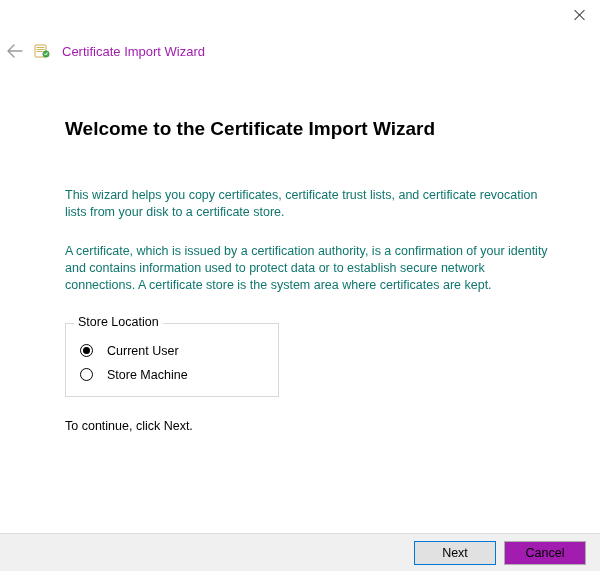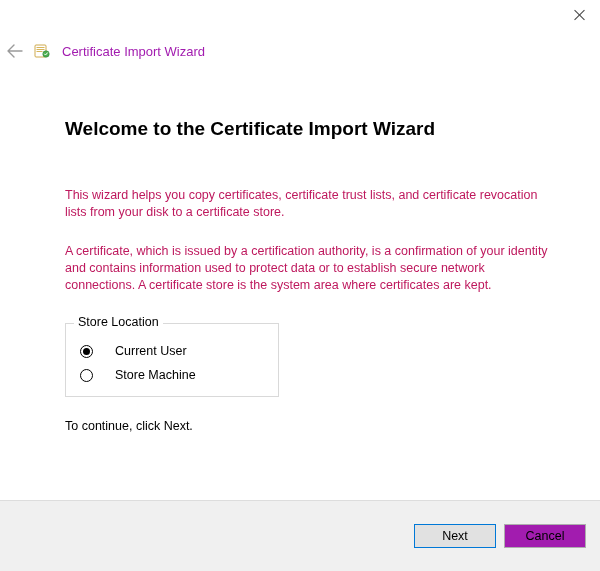--- a/index.html
+++ b/index.html
@@ -60,21 +60,21 @@
     }
     .page-heading {
       font-size: 19px;
       font-weight: 700;
       color: #000;
       margin-bottom: 47px;
     }
     .body-text {
       font-size: 12.5px;
       line-height: 1.35;
-      color: #be185d;
+      color: #0f766e;
     }
     .para1 { margin-bottom: 22px; }
     .para2 { margin-bottom: 30px; }
     .groupbox {
       border: 1px solid #d9d9d9;
       width: 214px;
       padding: 16px 12px 12px 12px;
       position: relative;
       margin-bottom: 22px;
     }
@@ -82,22 +82,22 @@
       position: absolute;
       top: -9px;
       left: 8px;
       background: #fff;
       padding: 0 4px;
       font-size: 12.5px;
       color: #000;
     }
     .radio-row {
       display: flex;
-      align-items: flex-end;
-      gap: 22px;
+      align-items: flex-start;
+      gap: 14px;
       font-size: 12.5px;
       cursor: pointer;
       margin: 4px 0 10px 2px;
     }
     .radio-row:last-child { margin-bottom: 2px; }
     .radio-outer {
       width: 13px; height: 13px;
       border: 1.5px solid #000;
       border-radius: 50%;
       display: flex; align-items: center; justify-content: center;
@@ -107,21 +107,21 @@
       width: 7px; height: 7px;
       background: #000;
       border-radius: 50%;
     }
     .continue-text {
       font-size: 12.5px;
     }
     .footer {
       position: absolute;
       left: 0; right: 0; bottom: 0;
-      height: 71px;
+      height: 38px;
       background: #f0f0f0;
       border-top: 1px solid #ddd;
       display: flex;
       align-items: center;
       justify-content: flex-end;
       padding-right: 14px;
       gap: 8px;
     }
     .btn {
       min-width: 82px;

